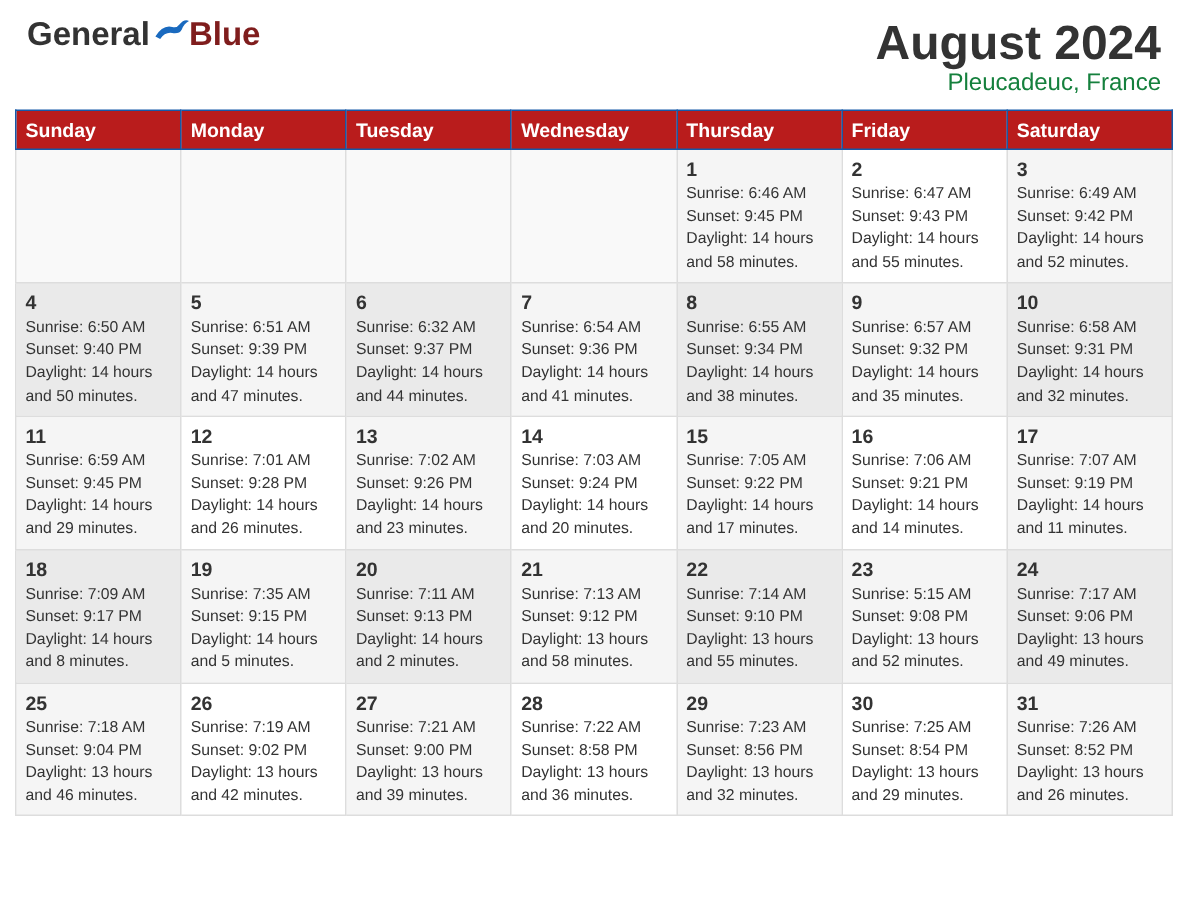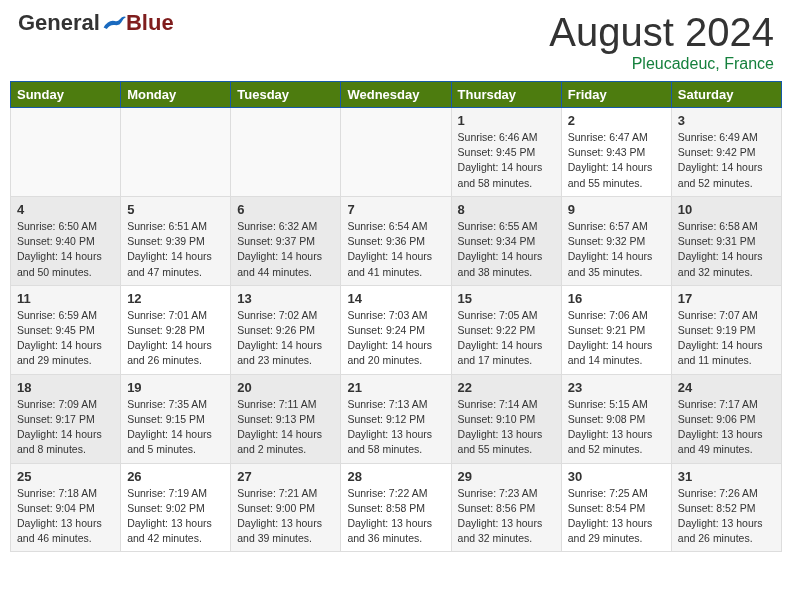--- a/index.html
+++ b/index.html
@@ -17,56 +17,55 @@
       margin-bottom: 8px;
       padding: 0 8px;
     }
     .logo {
       display: flex;
       flex-direction: column;
       align-items: flex-start;
     }
     .logo-text {
       display: flex;
-      align-items: center;
     }
     .logo-general {
       font-size: 22px;
       font-weight: bold;
       color: #333;
     }
     .logo-blue {
       font-size: 22px;
       font-weight: bold;
       color: #7f1d1d;
     }
     .logo-bird {
       width: 24px;
       height: 20px;
       margin-left: 2px;
     }
     .title-section {
       text-align: right;
     }
     .month-year {
-      font-size: 40px;
+      font-size: 32px;
       color: #333;
-      font-weight: normal;
+      font-weight: bold;
     }
     .location {
       font-size: 16px;
       color: #15803d;
     }
     .calendar {
       width: 100%;
       border-collapse: collapse;
       border: 1px solid #ccc;
     }
     .calendar th {
-      background-color: #4d7c0f;
+      background-color: #b91c1c;
       color: white;
       text-align: left;
       padding: 5px 6px;
       font-size: 13px;
       font-weight: bold;
       border: 1px solid #1559a8;
     }
     .calendar td {
       vertical-align: top;
       padding: 5px 6px;

